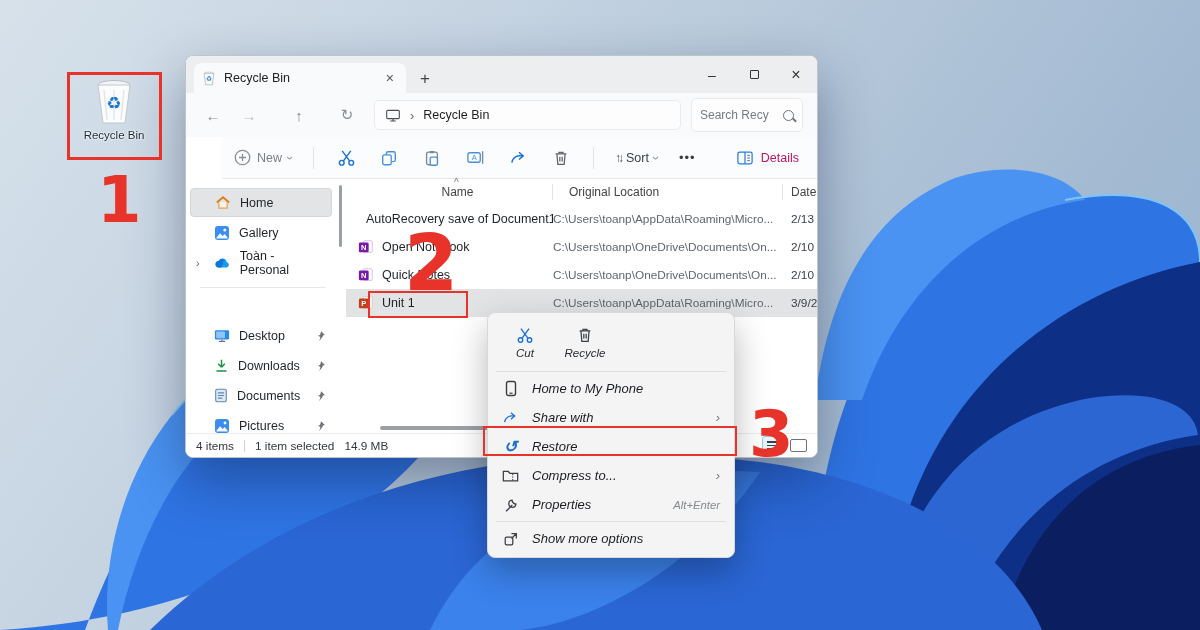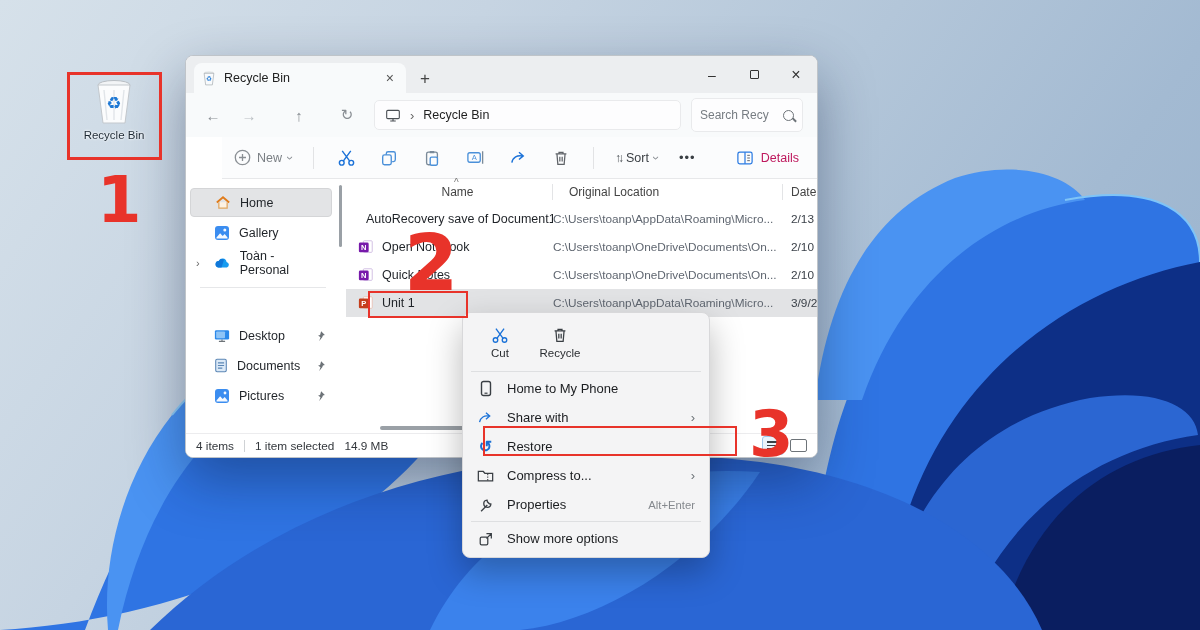--- a/index.html
+++ b/index.html
@@ -75,22 +75,22 @@
   .hscroll { position:absolute; left:34px; bottom:3px; width:200px; height:4px; background:#9aa0a6; border-radius:2px; }
 
   .statusbar { height:24px; border-top:1px solid #ececee; display:flex; align-items:center; font-size:11.8px; color:#33373c; padding:0 10px; gap:10px; flex:0 0 auto; background:#fff; }
   .st-sep { width:1px; height:12px; background:#cfd2d5; }
   .views { margin-left:auto; display:flex; gap:6px; align-items:center; }
   .view-list { width:22px; height:19px; border:1px solid #9ec6ea; background:#e9f3fc; border-radius:3px; display:flex; flex-direction:column; justify-content:center; gap:2px; align-items:center; cursor:pointer; }
   .view-list i { display:block; width:12px; height:1.4px; background:#3a4148; }
   .view-prev { width:17px; height:13px; border:1.4px solid #6d7378; border-radius:2px; cursor:pointer; }
 
   
-  .cmenu { position:absolute; left:462px; top:312px; width:248px; background:#f4f4f5; border:1px solid #d8d8da;
-    border-radius:8px; box-shadow:0 14px 34px rgba(0,0,0,.28); z-index:30; padding:4px; font-size:13px; color:#1b1d20; }
+  .cmenu { position:absolute; left:487px; top:312px; width:248px; background:#f4f4f5; border:1px solid #d8d8da;
+    border-radius:8px; box-shadow:0 14px 34px rgba(0,0,0,.28); z-index:30; padding:4px; font-size:13px; color:#1b1d20;font-style:italic; }
   .qa-row { display:flex; padding:2px 2px 4px 6px; gap:6px; }
   .qa { width:54px; height:46px; border-radius:4px; display:flex; flex-direction:column; align-items:center; justify-content:center; gap:3px; cursor:pointer; }
   .qa .qlbl { font-size:11.5px; color:#2a2d31; }
   .m-sep { height:1px; background:#dedfe1; margin:2px 4px; }
   .mi { height:29px; display:flex; align-items:center; gap:13px; padding:0 10px; border-radius:4px; cursor:pointer; }
   .mi .ic { width:17px; display:flex; justify-content:center; flex:0 0 17px; }
   .mi .mlbl { flex:1; white-space:nowrap; }
   .mi .chev { color:#6d7378; font-size:13px; }
   .mi .short { color:#85898e; font-size:11.3px; }
   .restore-gl { color:#1a6fd4; font-size:16px; font-weight:bold; line-height:1; }
@@ -267,20 +267,29 @@
             <rect x="1" y="1" width="16" height="10.5" rx="1.5" fill="#2b89ea"></rect>
             <rect x="2.4" y="2.4" width="10" height="7.5" rx="1" fill="#8ec4f6"></rect>
             <path d="M9 11.5v2 M5.5 13.5h7" stroke="#6d7378" stroke-width="1.3" fill="none"></path>
           </svg>
           <span>Desktop</span>
           <svg class="pin" width="12" height="12" viewBox="0 0 16 16">
               <path d="M9.5 1.5l5 5-2.6.7-.9 2.6L7 14.5l1.6-5L5.5 7.4l2.6-.9z" fill="#6d7378"></path>
             </svg>
         </div>
         <div class="sb-item">
+          <svg width="15" height="15" viewBox="0 0 18 18" fill="none" stroke="#17934b" stroke-width="1.8">
+            <path d="M9 2v9 M9 11l-4-4 M9 11l4-4 M3 15.5h12"></path>
+          </svg>
+          <span>Downloads</span>
+          <svg class="pin" width="12" height="12" viewBox="0 0 16 16">
+              <path d="M9.5 1.5l5 5-2.6.7-.9 2.6L7 14.5l1.6-5L5.5 7.4l2.6-.9z" fill="#6d7378"></path>
+            </svg>
+        </div>
+        <div class="sb-item">
           <svg width="14" height="15" viewBox="0 0 15 17">
             <rect x="1.5" y="1.5" width="12" height="14" rx="1.5" fill="#dbe9f7" stroke="#5b86b5" stroke-width="1.2"></rect>
             <path d="M4 5.5h7 M4 8.5h7 M4 11.5h5" stroke="#5b86b5" stroke-width="1.2"></path>
           </svg>
           <span>Documents</span>
           <svg class="pin" width="12" height="12" viewBox="0 0 16 16">
               <path d="M9.5 1.5l5 5-2.6.7-.9 2.6L7 14.5l1.6-5L5.5 7.4l2.6-.9z" fill="#6d7378"></path>
             </svg>
         </div>
         <div class="sb-item">

